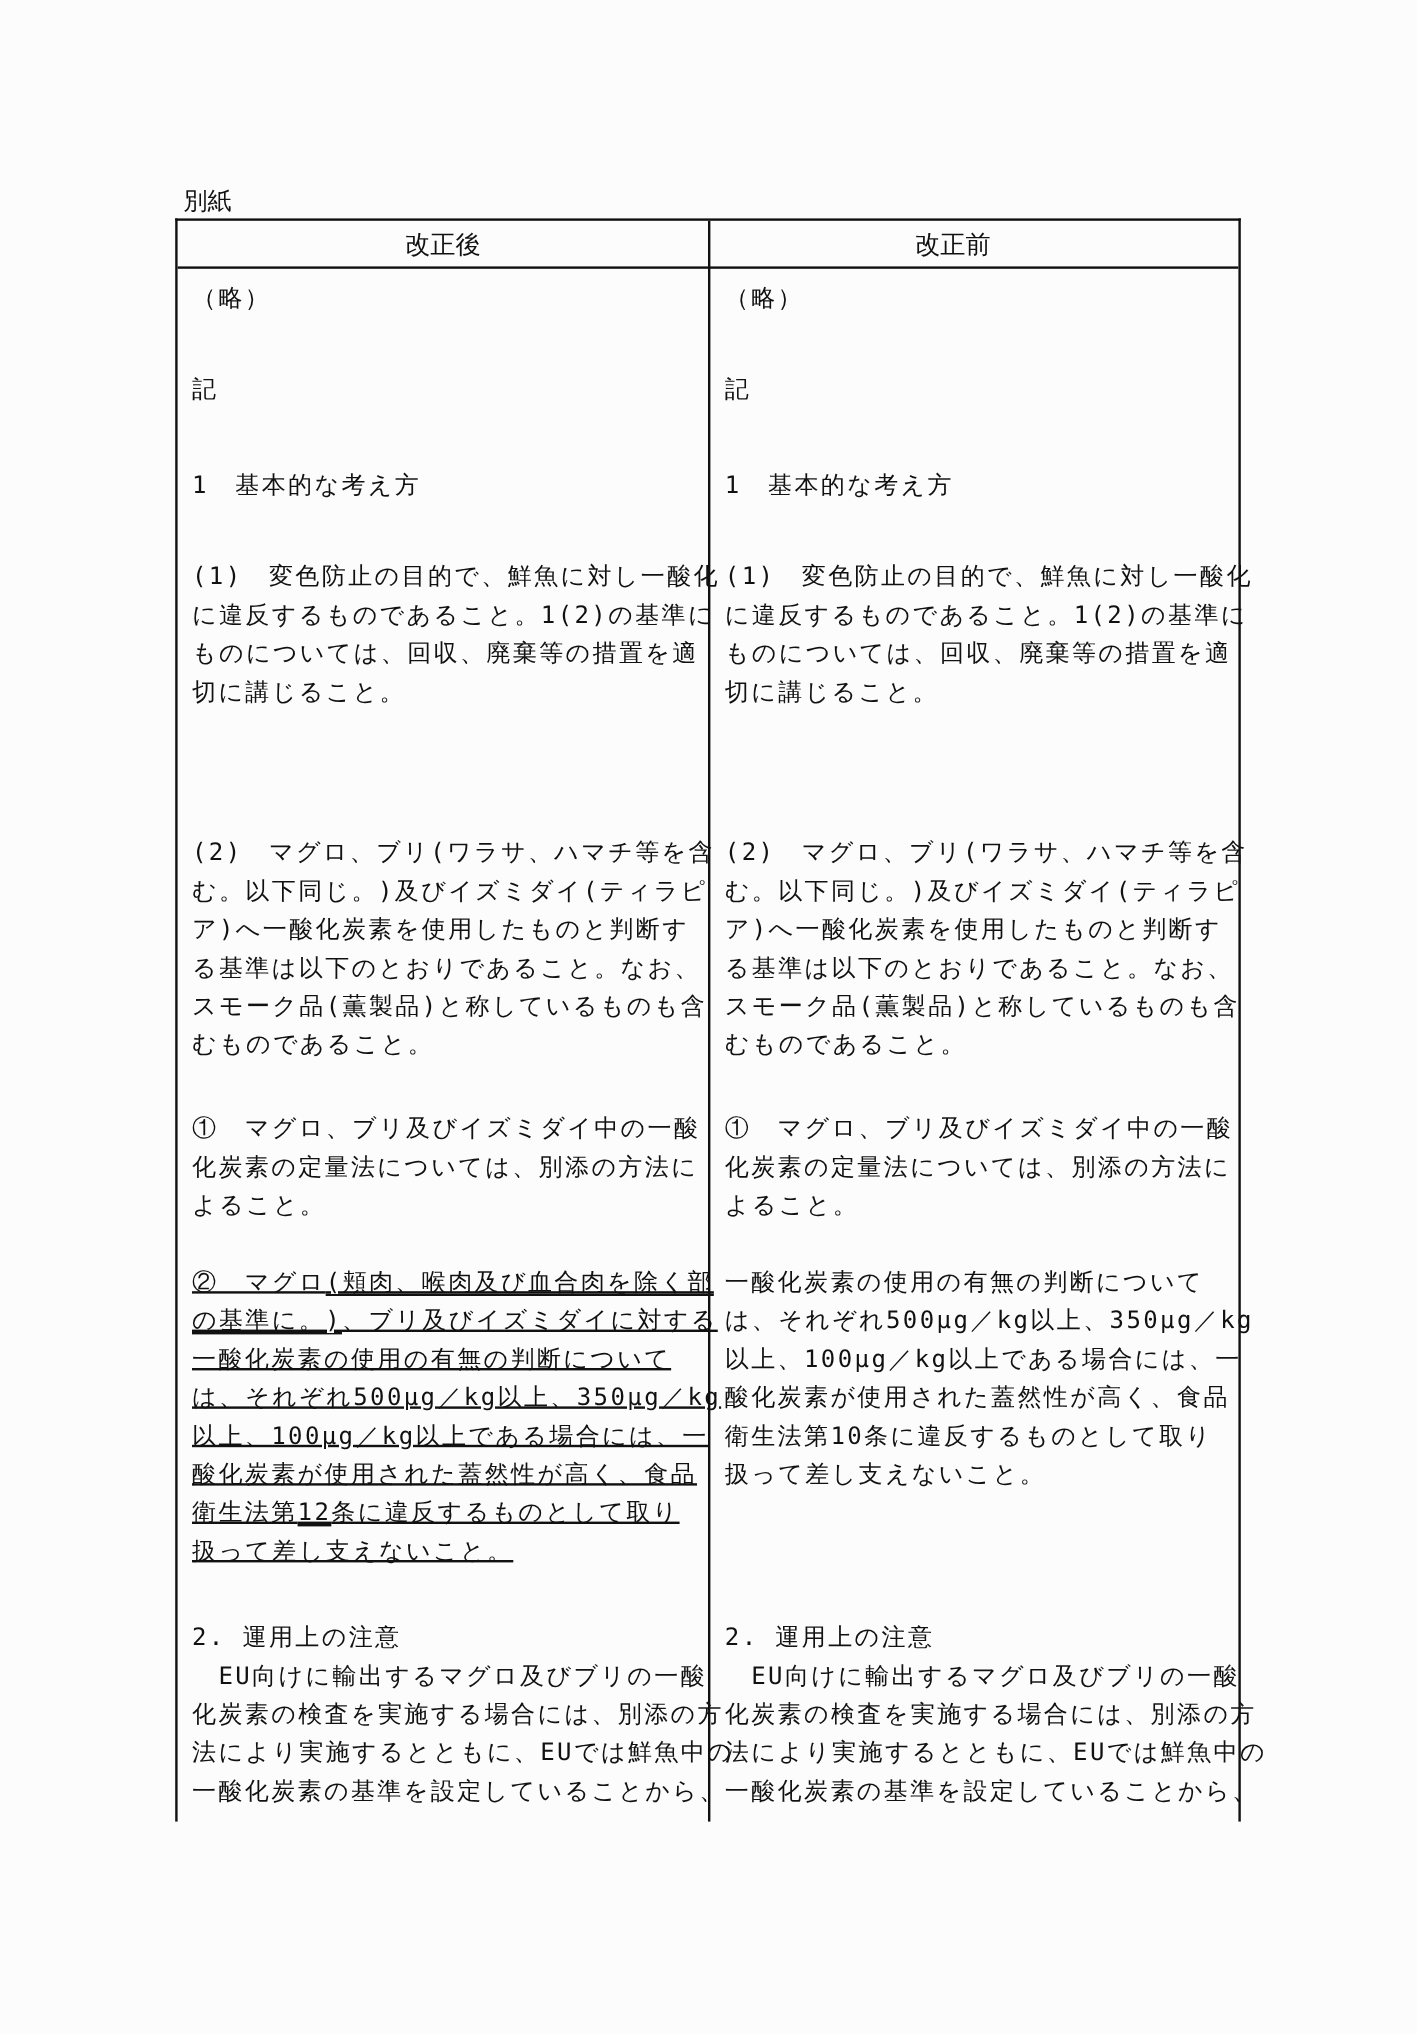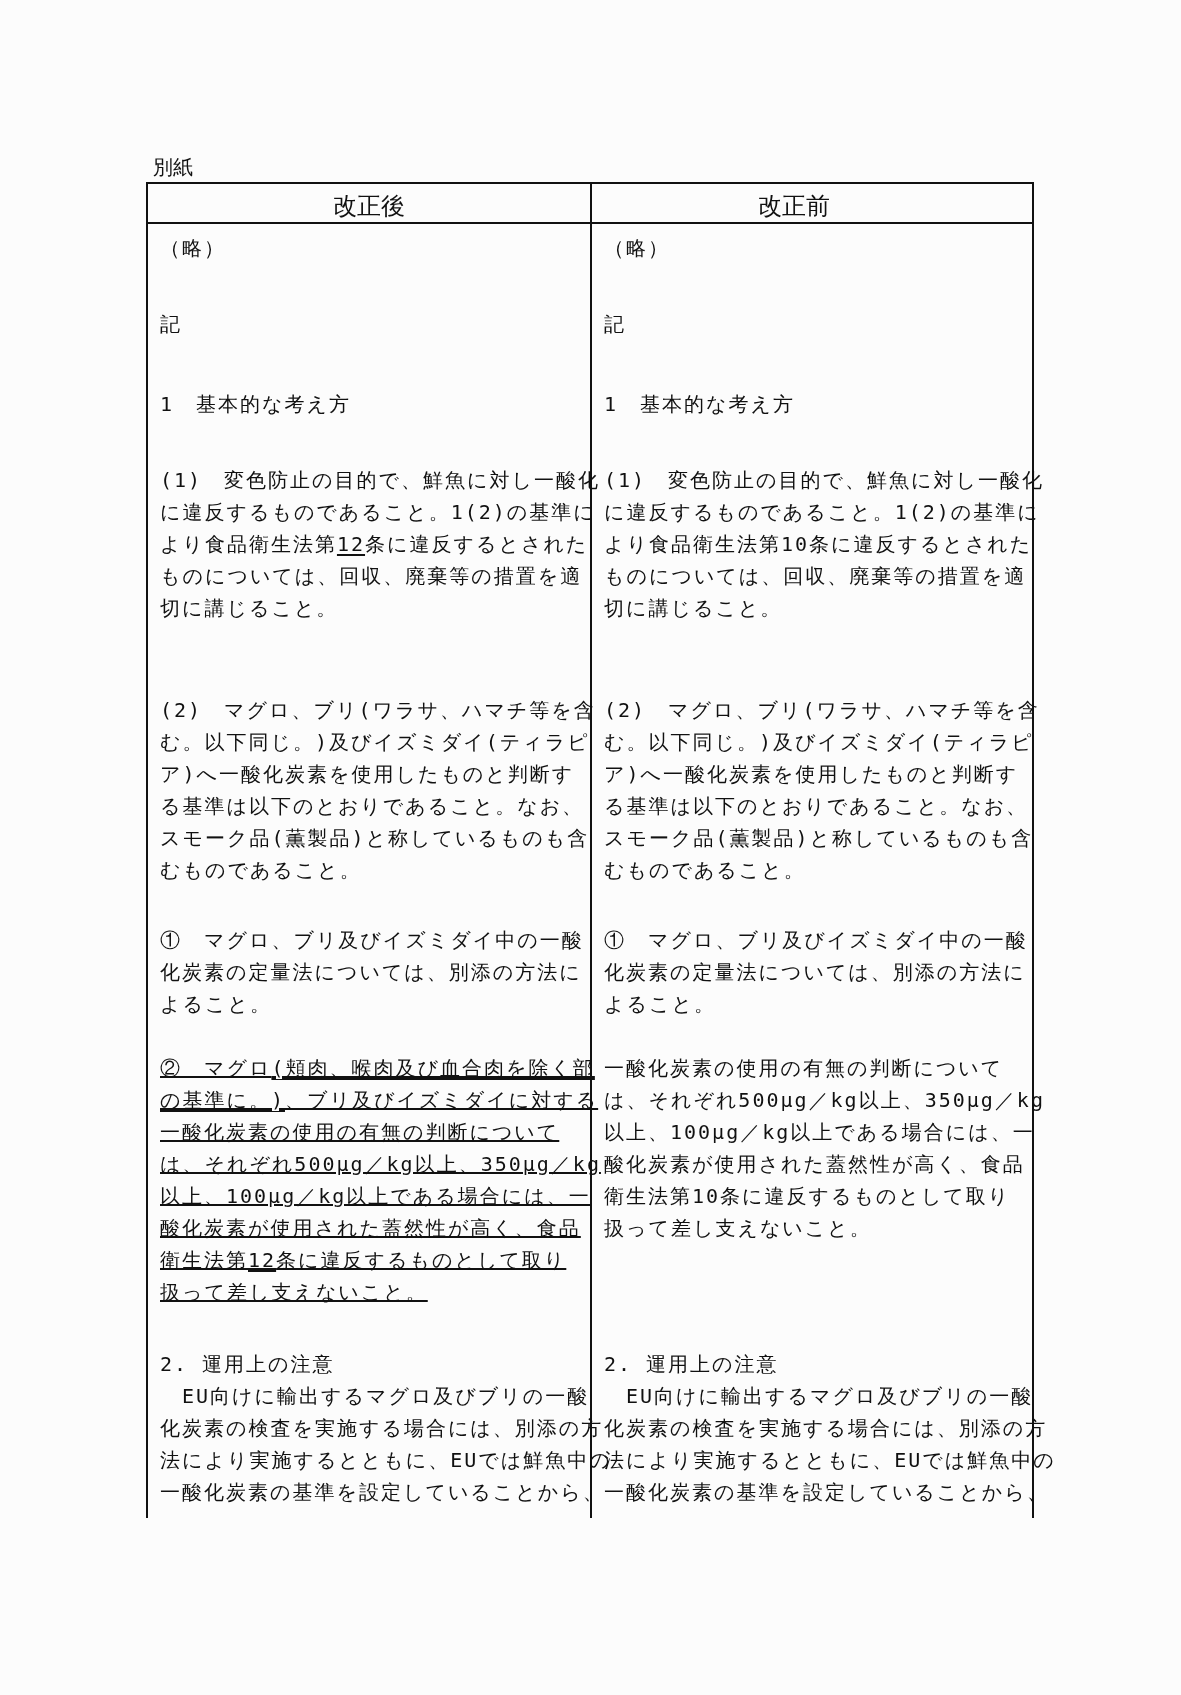--- a/index.html
+++ b/index.html
@@ -3,21 +3,21 @@
 <meta charset="utf-8">
 <style>
   html, body { margin:0; padding:0; }
   body { width:1181px; height:1695px; background:#fcfcfc; position:relative; overflow:hidden;
          font-family:"DejaVu Sans Mono","Liberation Mono",monospace; color:#111; }
   .label { position:absolute; left:153px; top:154px; font-size:20px; }
   .tbl { position:absolute; left:146px; top:182px; width:888px; height:1336px;
          border-left:2px solid #111; border-right:2px solid #111; border-top:2px solid #111; box-sizing:border-box; }
   .hdr { position:absolute; left:0; top:0; width:100%; height:40px; border-bottom:2px solid #111; box-sizing:border-box; }
   .divider { position:absolute; left:442px; top:0; width:2px; height:100%; background:#111; }
-  .hcell { position:absolute; top:6px; font-size:24px; text-align:center; }
+  .hcell { position:absolute; top:6px; font-size:21px; text-align:center; }
   .col { position:absolute; top:40px; width:420px; font-size:20px; }
   .col-left { left:12px; }
   .col-right { left:456px; }
   .blk { position:absolute; left:0; width:420px; line-height:32px; letter-spacing:2px; }
   .ln { display:block; white-space:nowrap; }
   u { text-decoration:underline; text-underline-offset:3px; }
 </style>
 </head>
 <body>
 
@@ -35,21 +35,20 @@
       </div>
       <div class="blk" style="top: 84px;">
         <span class="ln">記</span>
       </div>
       <div class="blk" style="top: 164px;">
         <span class="ln">1　基本的な考え方</span>
       </div>
       <div class="blk" style="top: 240px;">
         <span class="ln">(1)　変色防止の目的で、鮮魚に対し一酸化</span>
         <span class="ln">に違反するものであること。1(2)の基準に</span>
-        <span class="ln">より食品衛生法第<u>12</u>条に違反するとされた</span>
         <span class="ln">ものについては、回収、廃棄等の措置を適</span>
         <span class="ln">切に講じること。</span>
       </div>
       <div class="blk" style="top: 470px;">
         <span class="ln">(2)　マグロ、ブリ(ワラサ、ハマチ等を含</span>
         <span class="ln">む。以下同じ。)及びイズミダイ(ティラピ</span>
         <span class="ln">ア)へ一酸化炭素を使用したものと判断す</span>
         <span class="ln">る基準は以下のとおりであること。なお、</span>
         <span class="ln">スモーク品(薫製品)と称しているものも含</span>
         <span class="ln">むものであること。</span>
@@ -83,21 +82,20 @@
       </div>
       <div class="blk" style="top: 84px;">
         <span class="ln">記</span>
       </div>
       <div class="blk" style="top: 164px;">
         <span class="ln">1　基本的な考え方</span>
       </div>
       <div class="blk" style="top: 240px;">
         <span class="ln">(1)　変色防止の目的で、鮮魚に対し一酸化</span>
         <span class="ln">に違反するものであること。1(2)の基準に</span>
-        <span class="ln">より食品衛生法第10条に違反するとされた</span>
         <span class="ln">ものについては、回収、廃棄等の措置を適</span>
         <span class="ln">切に講じること。</span>
       </div>
       <div class="blk" style="top: 470px;">
         <span class="ln">(2)　マグロ、ブリ(ワラサ、ハマチ等を含</span>
         <span class="ln">む。以下同じ。)及びイズミダイ(ティラピ</span>
         <span class="ln">ア)へ一酸化炭素を使用したものと判断す</span>
         <span class="ln">る基準は以下のとおりであること。なお、</span>
         <span class="ln">スモーク品(薫製品)と称しているものも含</span>
         <span class="ln">むものであること。</span>

